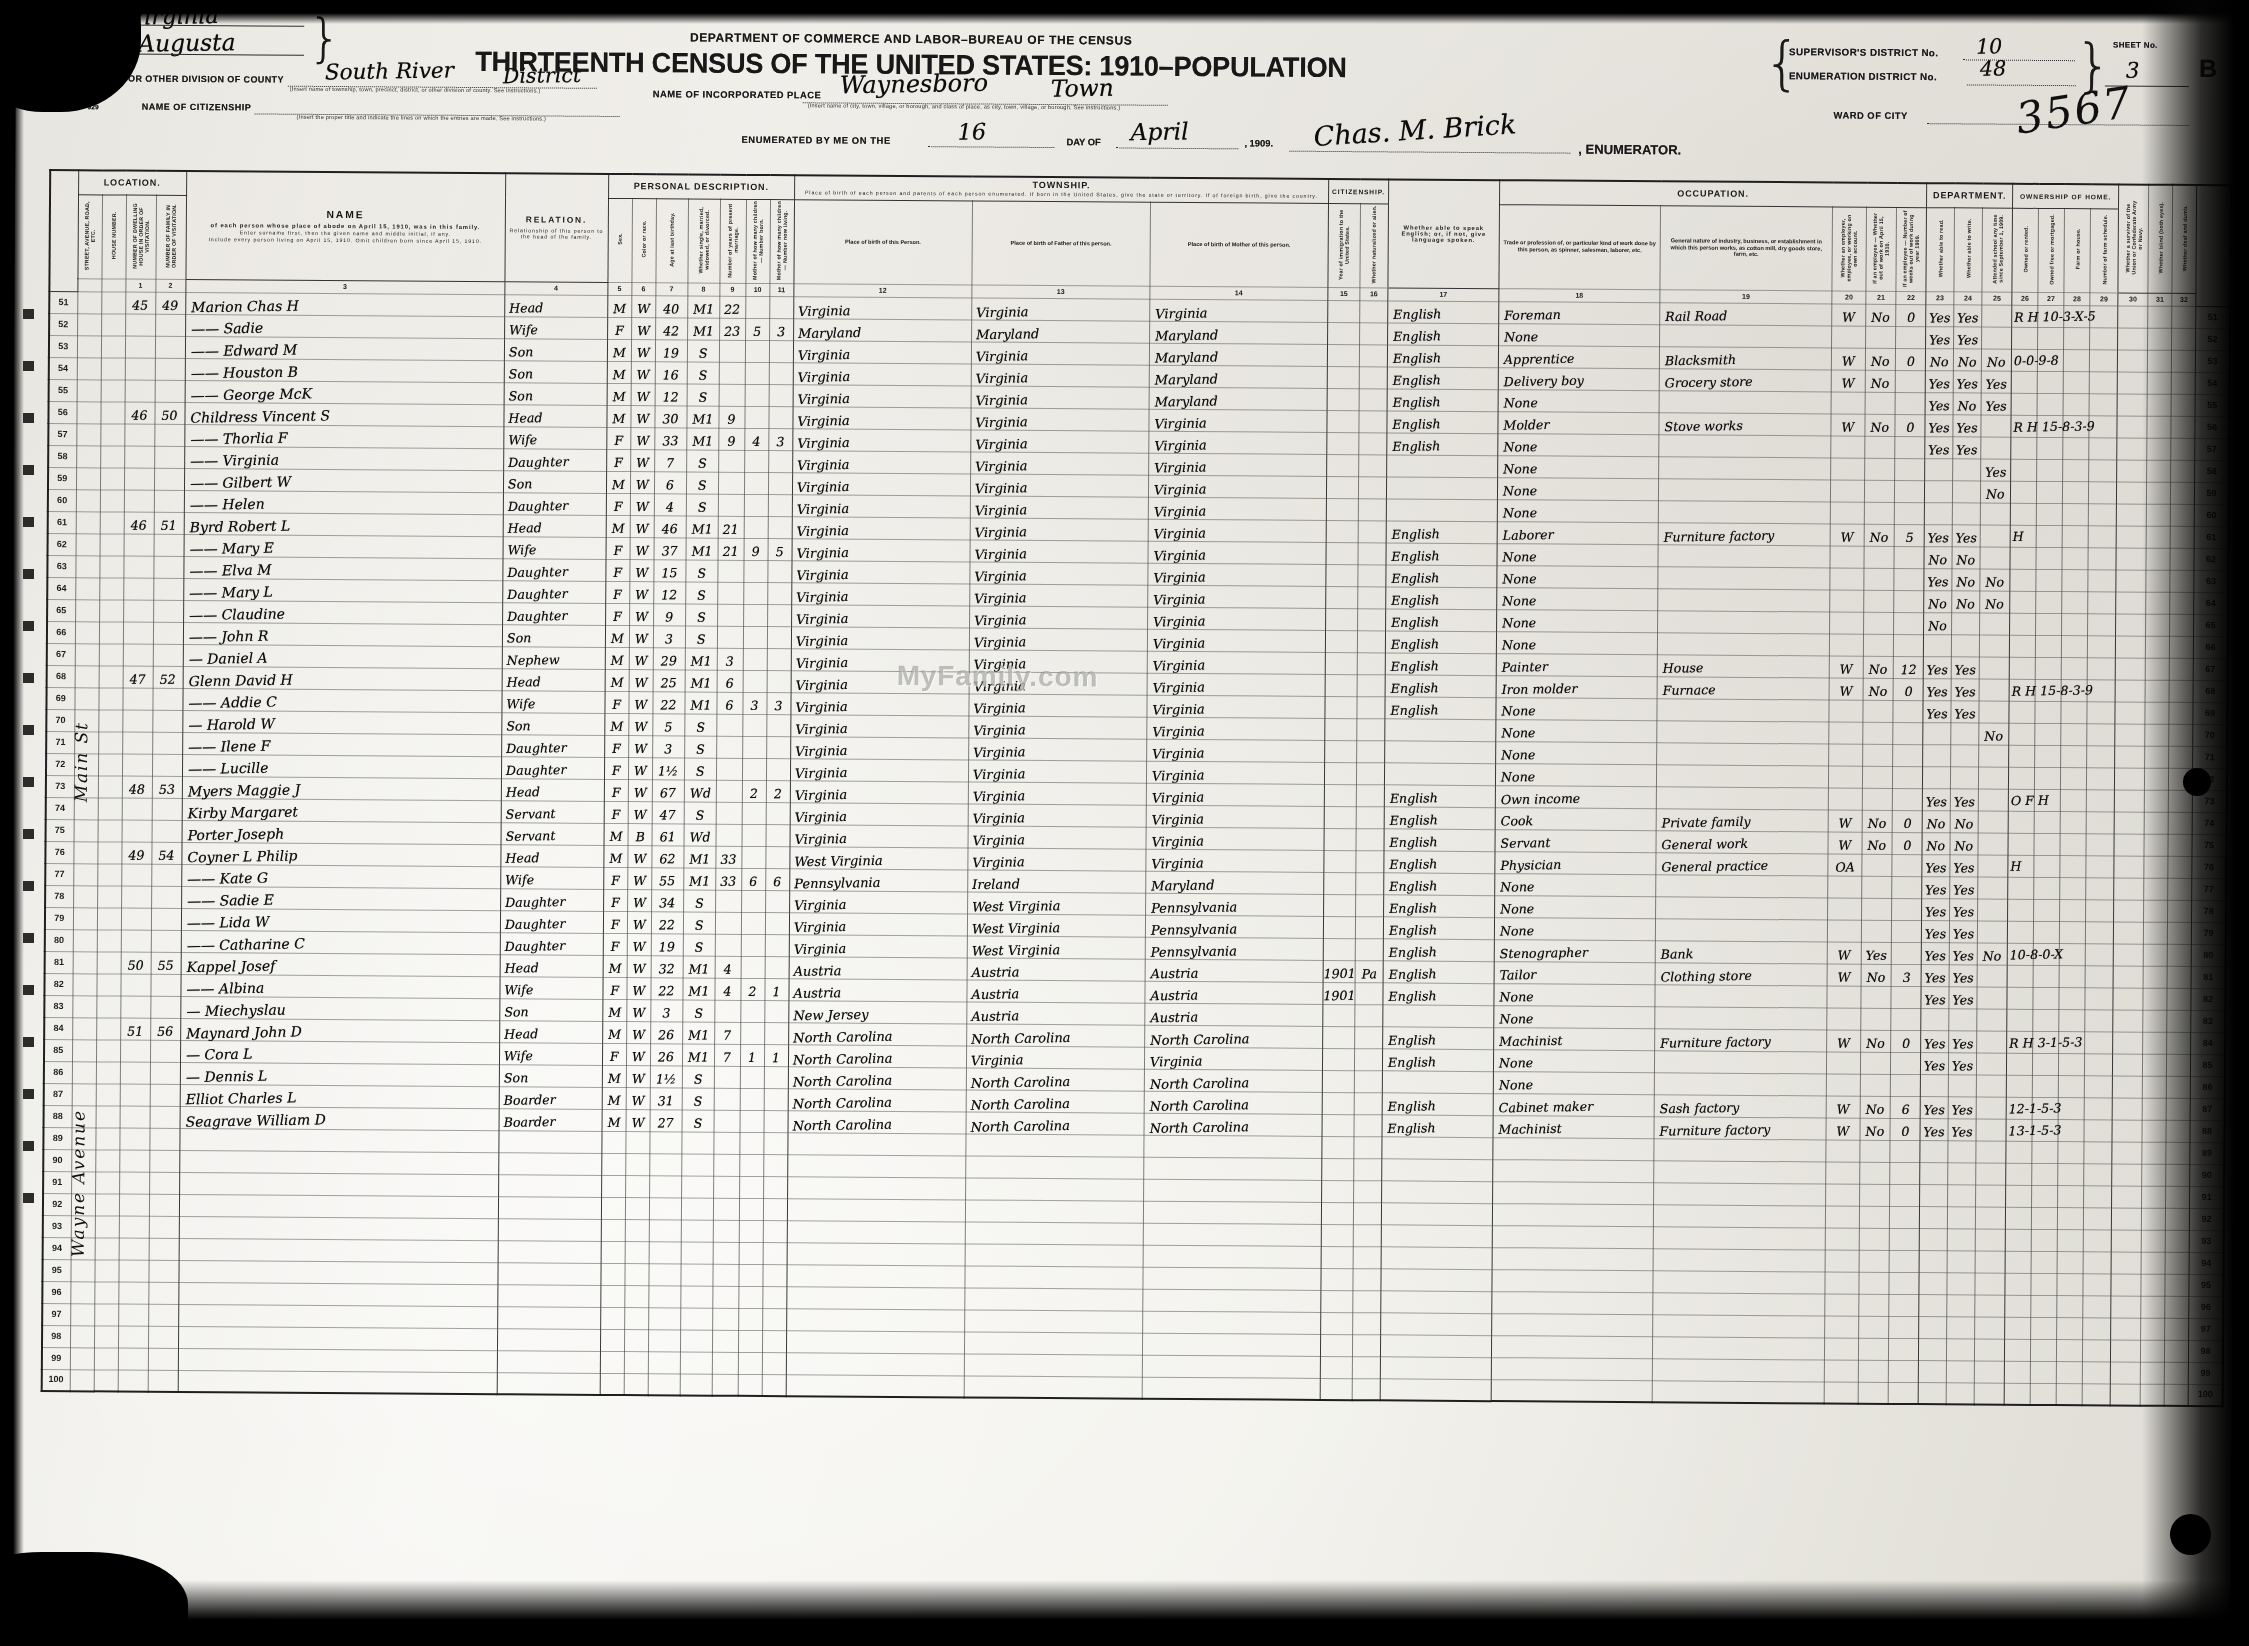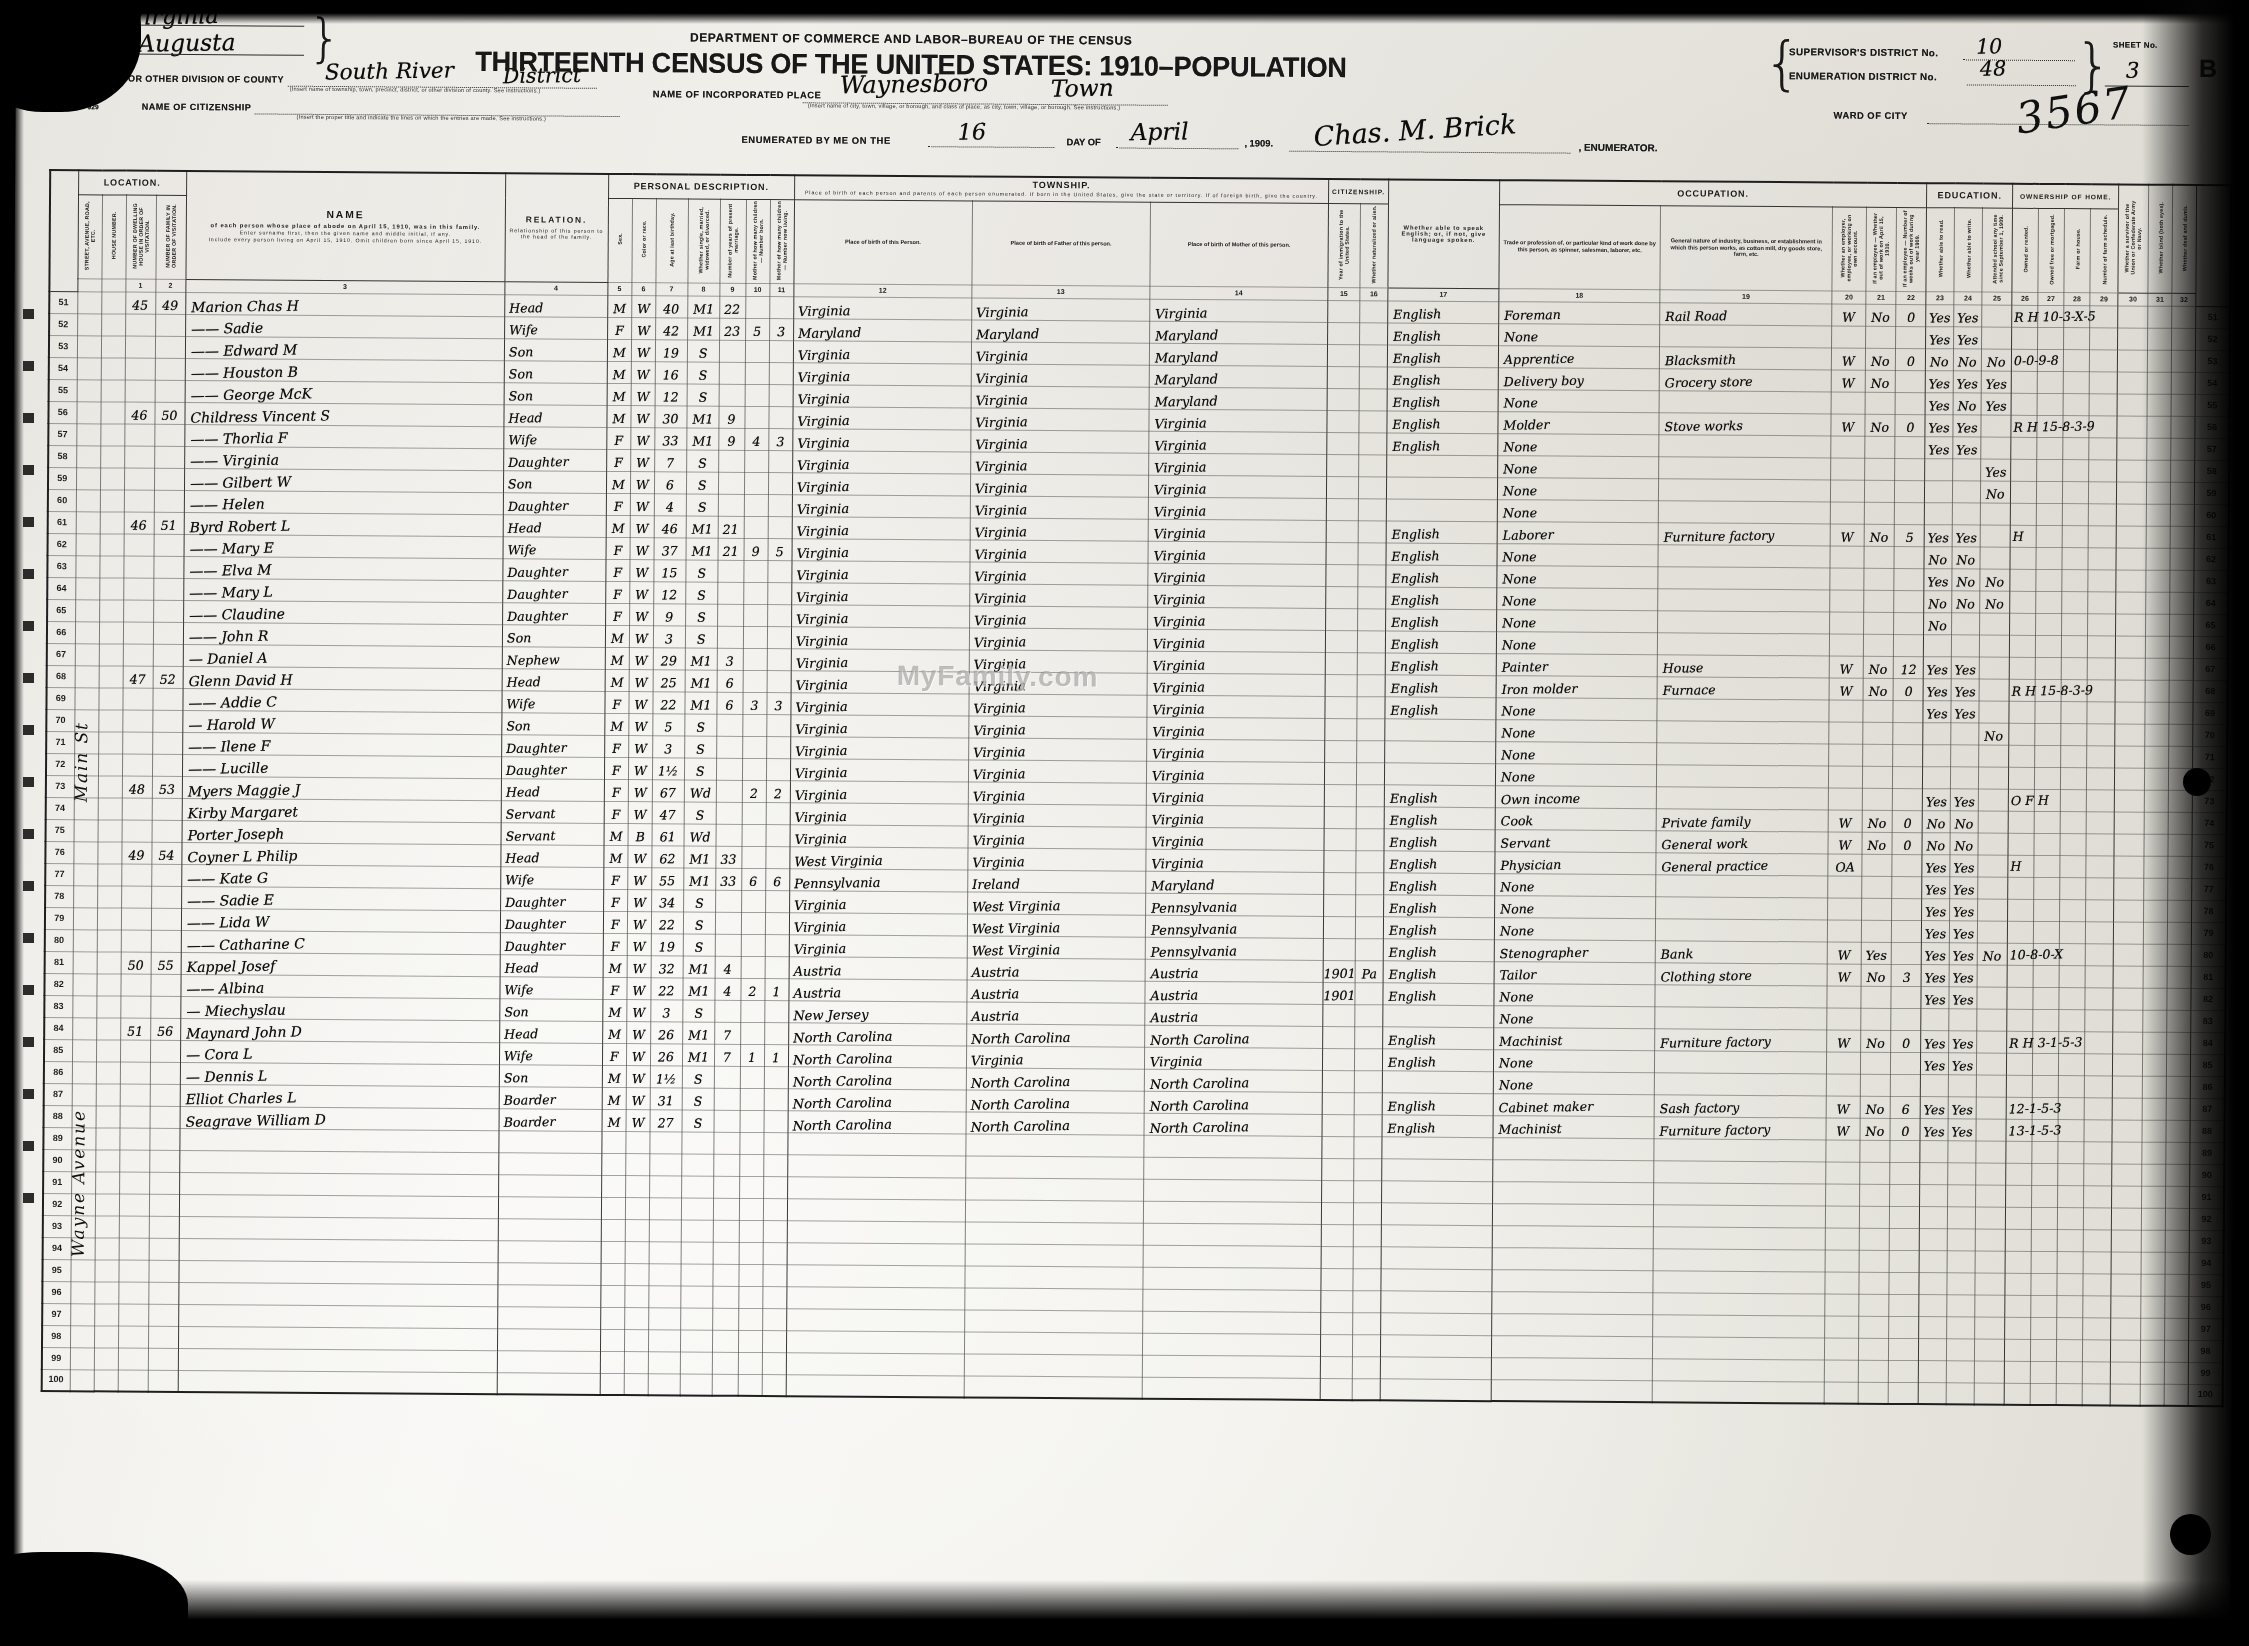--- a/index.html
+++ b/index.html
@@ -116,21 +116,21 @@
 
   <div class="abs pr" style="left:726px;top:131px;font-size:9.4px;font-weight:bold;letter-spacing:0.6px;">ENUMERATED BY ME ON THE</div>
   <span class="abs hw" style="left:942px;top:114px;font-size:22.5px;">16</span>
   <div class="abs dotblank" style="left:913px;top:131px;width:126px;"></div>
   <div class="abs pr" style="left:1051px;top:131px;font-size:9.4px;font-weight:bold;">DAY OF</div>
   <span class="abs hw" style="left:1115px;top:112px;font-size:23.4px;">April</span>
   <div class="abs dotblank" style="left:1101px;top:131px;width:122px;"></div>
   <span class="abs pr" style="left:1229px;top:131px;font-size:9.4px;font-weight:bold;">, 1909.</span>
   <span class="abs hw" style="left:1298px;top:107px;font-size:27px;transform:rotate(-4deg);">Chas. M. Brick</span>
   <div class="abs dotblank" style="left:1274px;top:133px;width:281px;"></div>
-  <span class="abs pr" style="left:1563px;top:133px;font-size:10px;font-weight:bold;">, ENUMERATOR.</span>
+  <span class="abs pr" style="left:1563px;top:133px;font-size:13px;font-weight:bold;">, ENUMERATOR.</span>
 
   <span class="abs pr brace" style="left:1748px;top:19px;font-size:58px;">{</span>
   <div class="abs pr" style="left:1773px;top:36px;font-size:9.8px;font-weight:bold;letter-spacing:0.4px;">SUPERVISOR'S DISTRICT No.</div>
   <span class="abs hw" style="left:1960px;top:22.5px;font-size:20.6px;">10</span>
   <div class="abs dotblank" style="left:1947px;top:37px;width:112px;"></div>
   <div class="abs pr" style="left:1773px;top:60px;font-size:9.8px;font-weight:bold;letter-spacing:0.4px;">ENUMERATION DISTRICT No.</div>
   <span class="abs hw" style="left:1964px;top:45px;font-size:20.6px;">48</span>
   <div class="abs dotblank" style="left:1951px;top:62px;width:109px;"></div>
   <span class="abs pr brace" style="left:2059px;top:19px;font-size:58px;">}</span>
   <div class="abs pr" style="left:2097px;top:28px;font-size:8px;font-weight:bold;letter-spacing:0.3px;">SHEET No.</div>
@@ -196,21 +196,21 @@
           <span class="n2">Relationship of this person to the head of the family.</span>
         </th>
         <th colspan="7" class="b2">PERSONAL DESCRIPTION.</th>
         <th colspan="3" class="b2">
           <span>TOWNSHIP.</span>
           <span class="gnote">Place of birth of each person and parents of each person enumerated. If born in the United States, give the state or territory. If of foreign birth, give the country.</span>
         </th>
         <th colspan="2" class="b2" style="font-size:6.6px;">CITIZENSHIP.</th>
         <th rowspan="2" class="b2" style="font-size:5.8px;font-weight:bold;padding:1.9px;">Whether able to speak English; or, if not, give language spoken.</th>
         <th colspan="5" class="b2">OCCUPATION.</th>
-        <th colspan="3" class="b2">EDUCATION.</th>
+        <th colspan="3" class="b2">DEPARTMENT.</th>
         <th colspan="4" class="b2" style="font-size:6.6px;">OWNERSHIP OF HOME.</th>
         <th rowspan="2"><span class="vt">Whether a survivor of the Union or Confederate Army or Navy.</span></th>
         <th rowspan="2"><span class="vt">Whether blind (both eyes).</span></th>
         <th rowspan="2" class="b2"><span class="vt">Whether deaf and dumb.</span></th>
         <th rowspan="3"></th>
       </tr>
       <tr class="cols" id="subcols">
           <th><span class="vt">STREET, AVENUE, ROAD, ETC.</span></th>
           <th><span class="vt">HOUSE NUMBER.</span></th>
           <th><span class="vt">NUMBER OF DWELLING HOUSE IN ORDER OF VISITATION.</span></th>

